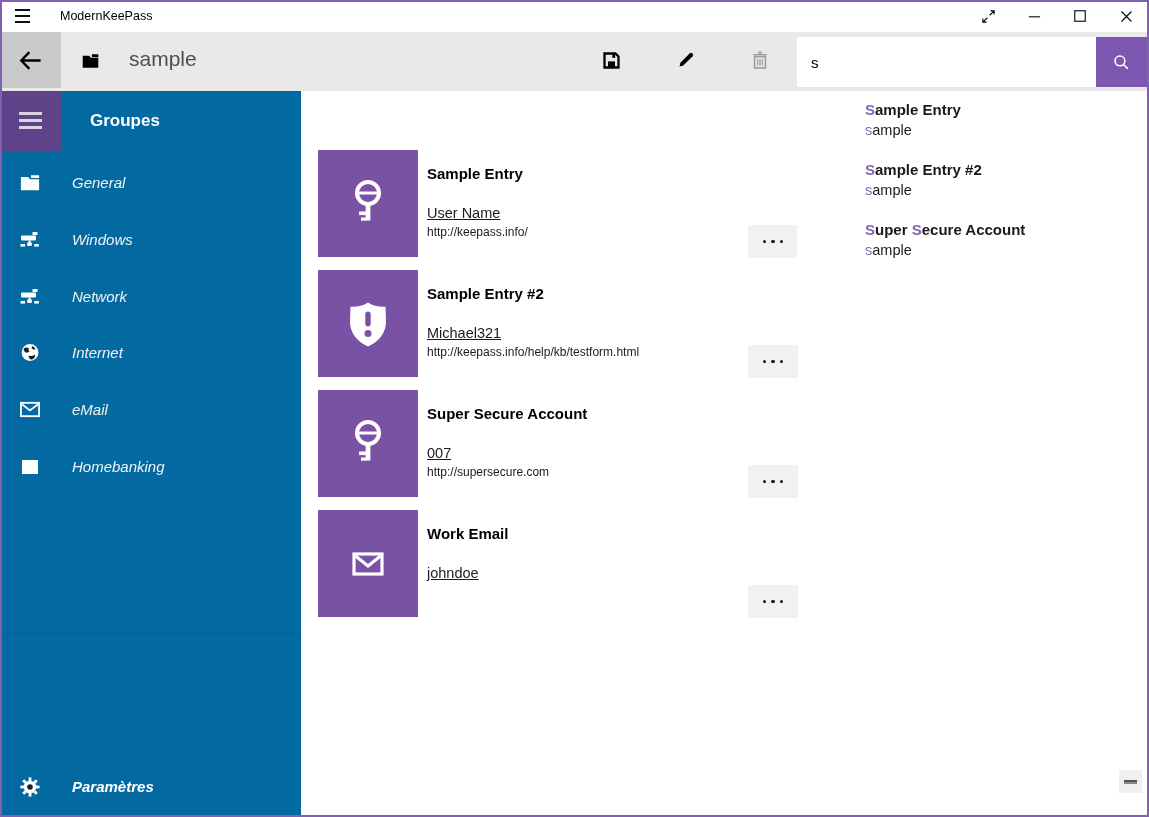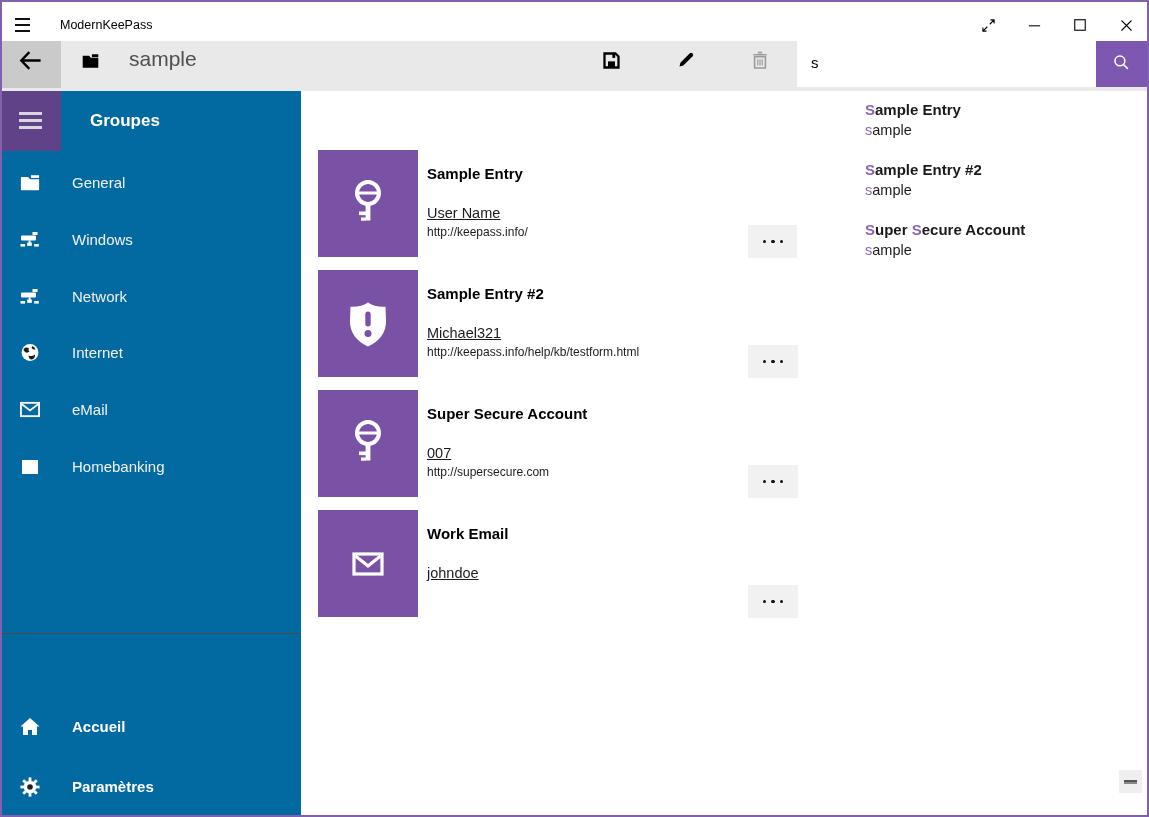--- a/index.html
+++ b/index.html
@@ -2,21 +2,21 @@
 <html><head>
 <meta charset="utf-8">
 <style>
   * { margin:0; padding:0; box-sizing:border-box; }
   html,body { width:1149px; height:817px; overflow:hidden; background:#fff;
               font-family:"Liberation Sans", sans-serif; }
 
   
   #window-border { position:absolute; inset:0; border:2px solid #8161ad; pointer-events:none; z-index:99; }
 
-  #titlebar { position:absolute; left:0; top:9px; right:0; height:32px; background:#fff; z-index:5; }
+  #titlebar { position:absolute; left:0; top:0; right:0; height:32px; background:#fff; z-index:5; }
   #tb-hamburger { position:absolute; left:13px; top:7px; width:22px; height:18px; display:flex;
                   flex-direction:column; justify-content:space-between; padding:2px 2px; cursor:default; }
   #tb-hamburger .bar { height:1.6px; background:#111; width:15px; }
   #tb-title { position:absolute; left:60px; top:0; line-height:32px; font-size:12.5px; color:#000; }
   #caption-buttons { position:absolute; right:0; top:0; height:32px; display:flex; }
   .cap-btn { width:46px; height:32px; display:flex; align-items:center; justify-content:center; }
 
   
   #commandbar { position:absolute; left:0; top:32px; right:0; height:59px; background:#e9e9e9; z-index:4; }
   #back-button { position:absolute; left:0; top:0; width:61px; height:56px; background:#cacaca;
@@ -35,21 +35,21 @@
 
   
   #sidebar { position:absolute; left:0; top:88px; width:301px; bottom:0; background:#0369a1; z-index:3; }
   #nav-hamburger { position:absolute; left:0; top:2px; width:61px; height:61px; background:#5f4288;
                    display:flex; flex-direction:column; align-items:center; justify-content:center; gap:4.5px; }
   #nav-hamburger .bar { width:23px; height:2.4px; background:#d9d5df; }
   #sidebar-header { position:absolute; left:90px; top:23px; font-size:17px; font-weight:bold; color:#fff; }
   .side-item { position:absolute; left:0; width:100%; height:57px; display:flex; align-items:center; }
   .side-item .icon { margin-left:20px; width:20px; height:20px; flex:0 0 20px; display:flex;
                      align-items:center; justify-content:center; }
-  .side-item .label { margin-left:32px; font-size:15px; color:#f2f2f2; }
+  .side-item .label { margin-left:32px; font-size:15px; color:#f2f2f2;font-style:italic; }
   .side-item.footer .label { font-weight:bold; color:#fff; }
   #sidebar-divider { position:absolute; left:0; right:0; top:545px; height:1px; background:#4a4a4a; }
 
   
   .entry { position:absolute; left:318px; width:480px; height:107px; }
   .tile { position:absolute; left:0; top:0; width:100px; height:107px; background:#7a52a5;
           display:flex; align-items:center; justify-content:center; }
   .entry-title { position:absolute; left:109px; top:15px; font-size:15px; font-weight:bold; color:#000; }
   .entry-username { position:absolute; left:109px; top:55px; font-size:14.5px; color:#1b1b1b;text-decoration:underline; }
   .entry-url { position:absolute; left:109px; top:75px; font-size:12px; color:#1b1b1b; }
@@ -215,28 +215,20 @@
     <span class="icon">
       <svg width="18" height="16" viewBox="0 0 18 16">
           <rect x="1" y="1" width="16" height="14" fill="#fff"></rect>
         </svg>
     </span>
     <span class="label">Homebanking</span>
   </div>
 
   <div id="sidebar-divider"></div>
 
-  <div class="side-item footer" style="top:610px">
-    <span class="icon">
-      <svg width="21" height="19" viewBox="0 0 20 18">
-        <path d="M10 0.5 L0.5 9 H3 V17.5 H8 V12.5 H12 V17.5 H17 V9 H19.5 Z" fill="#fff"></path>
-      </svg>
-    </span>
-    <span class="label">Accueil</span>
-  </div>
   <div class="side-item footer" style="top:670px">
     <span class="icon">
       <svg width="20" height="20" viewBox="0 0 20 20">
         <g fill="#fff">
           <circle cx="10" cy="10" r="6.3"></circle>
           <rect x="8.6" y="0.4" width="2.8" height="3.6"></rect>
           <rect x="8.6" y="0.4" width="2.8" height="3.6" transform="rotate(45 10 10)"></rect>
           <rect x="8.6" y="0.4" width="2.8" height="3.6" transform="rotate(90 10 10)"></rect>
           <rect x="8.6" y="0.4" width="2.8" height="3.6" transform="rotate(135 10 10)"></rect>
           <rect x="8.6" y="0.4" width="2.8" height="3.6" transform="rotate(180 10 10)"></rect>

